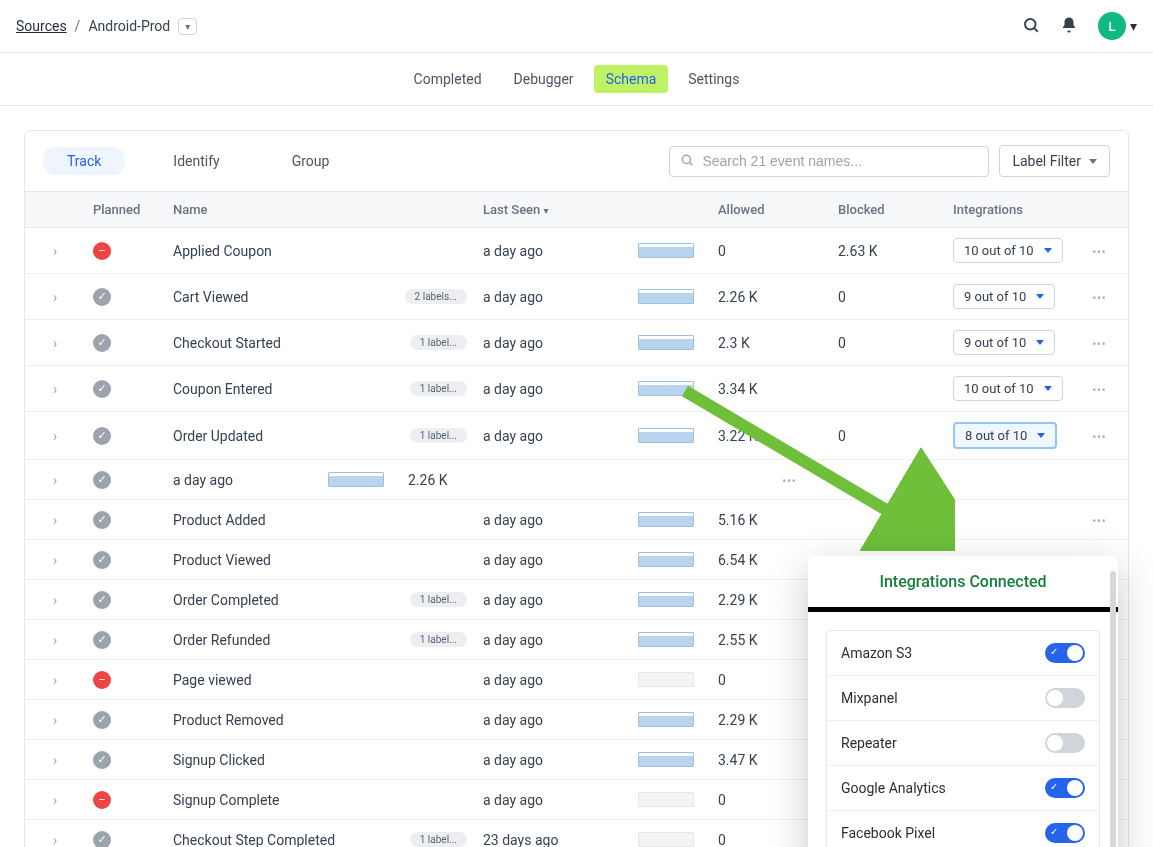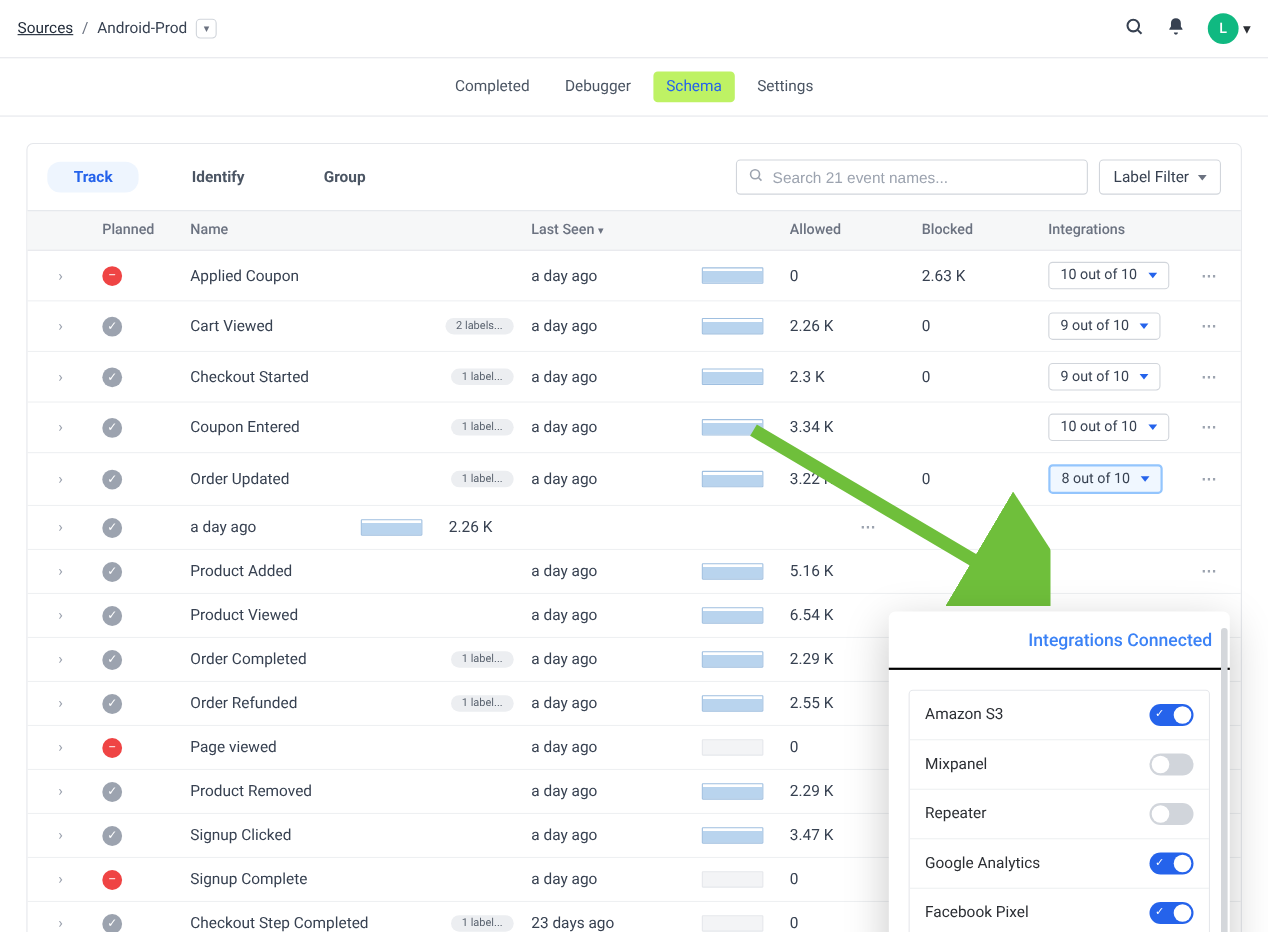--- a/index.html
+++ b/index.html
@@ -14,21 +14,21 @@
 .icon-btn { cursor: pointer; color: #374151; }
 .avatar { width: 28px; height: 28px; border-radius: 50%; background: #10b981; color: #fff; display: flex; align-items: center; justify-content: center; font-weight: 500; font-size: 13px; }
 .avatar-wrap { display: flex; align-items: center; gap: 4px; cursor: pointer; }
 .tabs-row { display: flex; justify-content: center; gap: 8px; border-bottom: 1px solid #e5e7eb; padding: 12px 0; }
 .tab { padding: 6px 12px; color: #4b5563; cursor: pointer; border-radius: 4px; }
 .tab.active { background: #bef264; color: #2563eb; }
 .content { padding: 24px; }
 .panel { border: 1px solid #e5e7eb; border-radius: 6px; background: #fff; position: relative; }
 .panel-header { display: flex; align-items: center; justify-content: space-between; padding: 14px 18px; }
 .subtabs { display: flex; gap: 24px; align-items: center; }
-.subtab { color: #4b5563; cursor: pointer; padding: 6px 24px; border-radius: 12px; font-weight: bold; }
+.subtab { color: #4b5563; cursor: pointer; padding: 6px 24px; border-radius: 12px; }
 .subtab.active { background: #eef5fe; color: #2563eb; }
 .panel-header-right { display: flex; gap: 10px; align-items: center; }
 .search-box { display: flex; align-items: center; border: 1px solid #d1d5db; border-radius: 4px; padding: 6px 10px; width: 320px; gap: 8px; }
 .search-box input { border: none; outline: none; flex: 1; font-size: 14px; color: #a21caf; }
 .search-box input::placeholder { color: #9ca3af; }
 .label-filter { border: 1px solid #d1d5db; border-radius: 4px; padding: 7px 12px; display: flex; align-items: center; gap: 8px; cursor: pointer; color: #374151; }
 .table-header { display: flex; background: #f6f7f8; border-top: 1px solid #e5e7eb; border-bottom: 1px solid #e5e7eb; font-size: 13px; color: #6b7280; font-weight: 500; }
 .col-expand { width: 60px; }
 .col-planned { width: 80px; }
 .col-name { width: 310px; padding-left: 0; }
@@ -49,21 +49,21 @@
 .name-cell { display: flex; align-items: center; gap: 8px; }
 .label-pill { background: #eceef1; color: #5b6470; border-radius: 12px; padding: 2px 10px; font-size: 10px; white-space: nowrap; }
 .spark { width: 56px; height: 15px; background: linear-gradient(to top, #b9d4ee 80%, transparent 80%); border: 1px solid #9fbfe0; border-radius: 1px; }
 .spark.empty { background: #f3f4f6; border-color: #e5e7eb; }
 .int-pill { border: 1px solid #d1d5db; border-radius: 4px; padding: 4px 10px; display: inline-flex; align-items: center; gap: 10px; cursor: pointer; font-size: 13px; }
 .int-pill.highlighted { border: 2px solid #93c5fd; background: #f0f7ff; }
 .caret-down { width: 0; height: 0; border-left: 4px solid transparent; border-right: 4px solid transparent; border-top: 5px solid #2563eb; }
 .caret-down.gray { border-top-color: #6b7280; }
 .row-menu { color: #9ca3af; cursor: pointer; letter-spacing: 2px; font-weight: bold; text-align: center; }
 .popover { position: absolute; top: 425px; right: 10px; width: 310px; background: #fff; border-radius: 6px; box-shadow: 0 12px 40px rgba(0,0,0,0.22); z-index: 50; }
-.popover-header { text-align: right; padding: 16px; font-size: 16px; font-weight: 500; color: #3b82f6; border-bottom: 2px solid #000000; }
+.popover-header { text-align: center; padding: 16px; font-size: 16px; font-weight: 500; color: #15803d; border-bottom: 5px solid #000000; }
 .popover-body { padding: 18px; max-height: 360px; overflow-y: auto; }
 .int-list { border: 1px solid #e5e7eb; border-radius: 4px; }
 .int-item { display: flex; justify-content: space-between; align-items: center; padding: 12px 14px; border-bottom: 1px solid #eef0f2; }
 .int-item:last-child { border-bottom: none; }
 .toggle { width: 40px; height: 20px; border-radius: 10px; position: relative; cursor: pointer; }
 .toggle.on { background: #2563eb; }
 .toggle.off { background: #d1d5db; }
 .toggle .knob { position: absolute; width: 16px; height: 16px; background: #fff; border-radius: 50%; top: 2px; }
 .toggle.on .knob { right: 2px; }
 .toggle.off .knob { left: 2px; }

